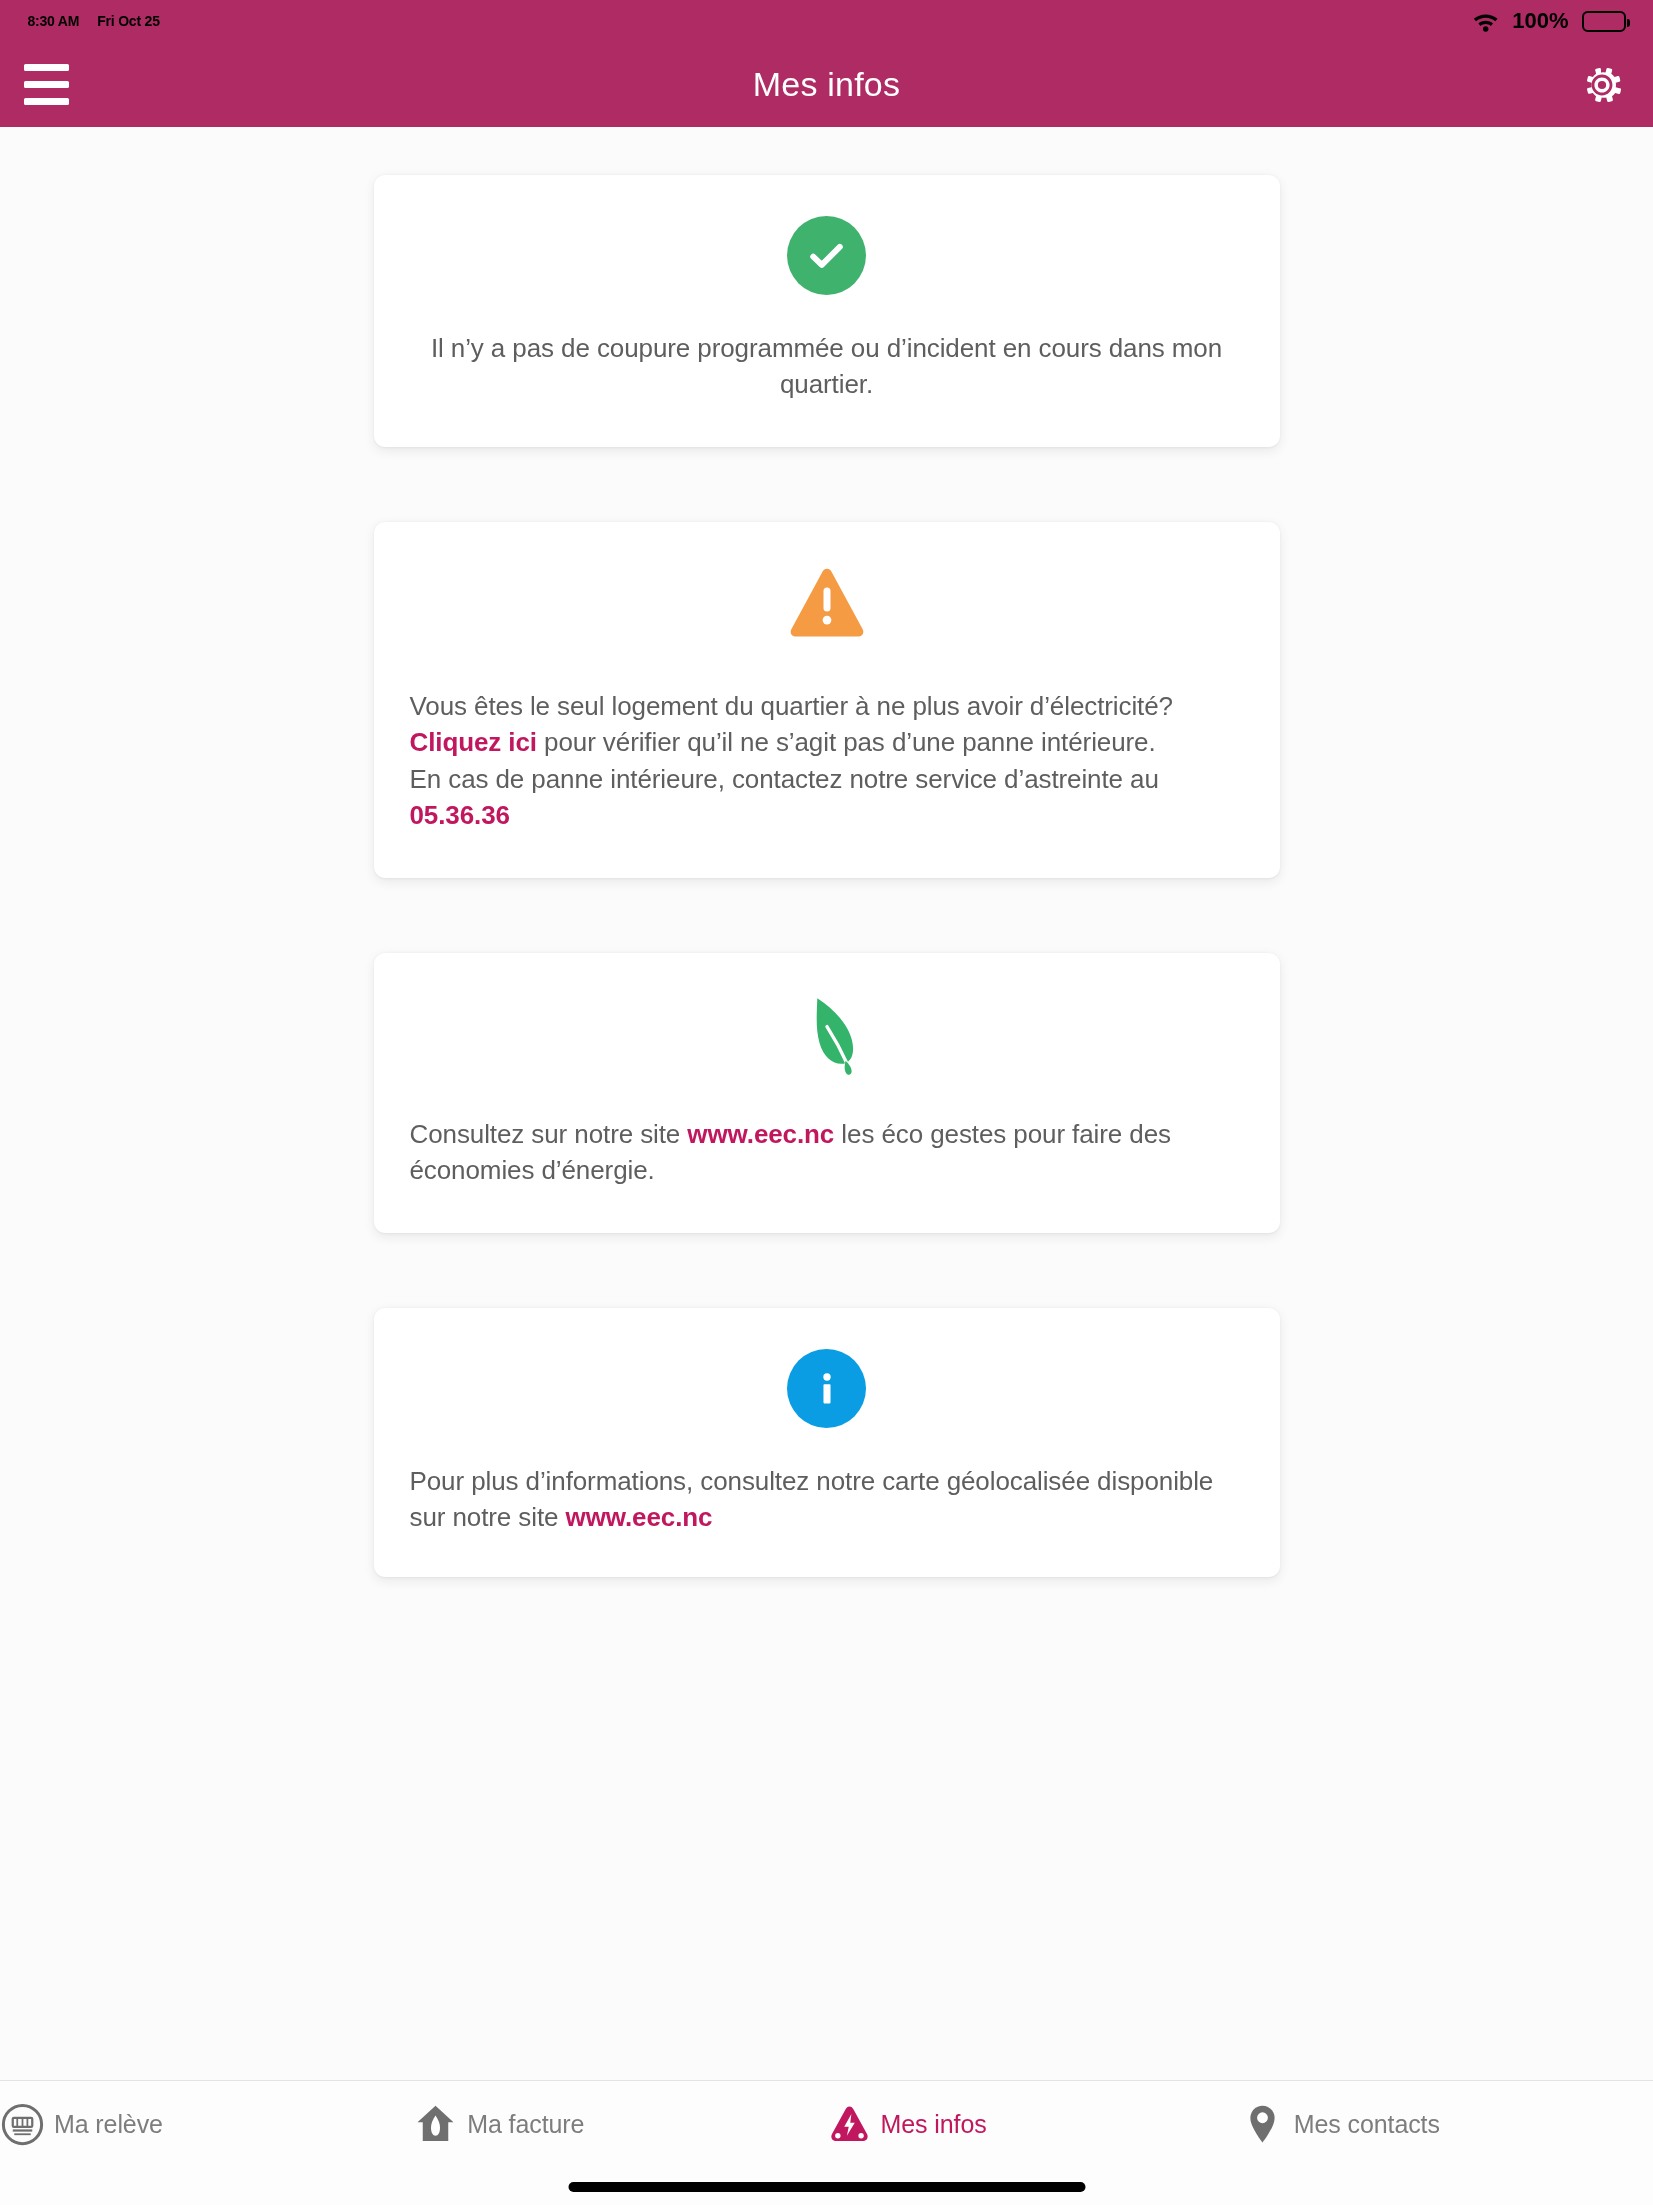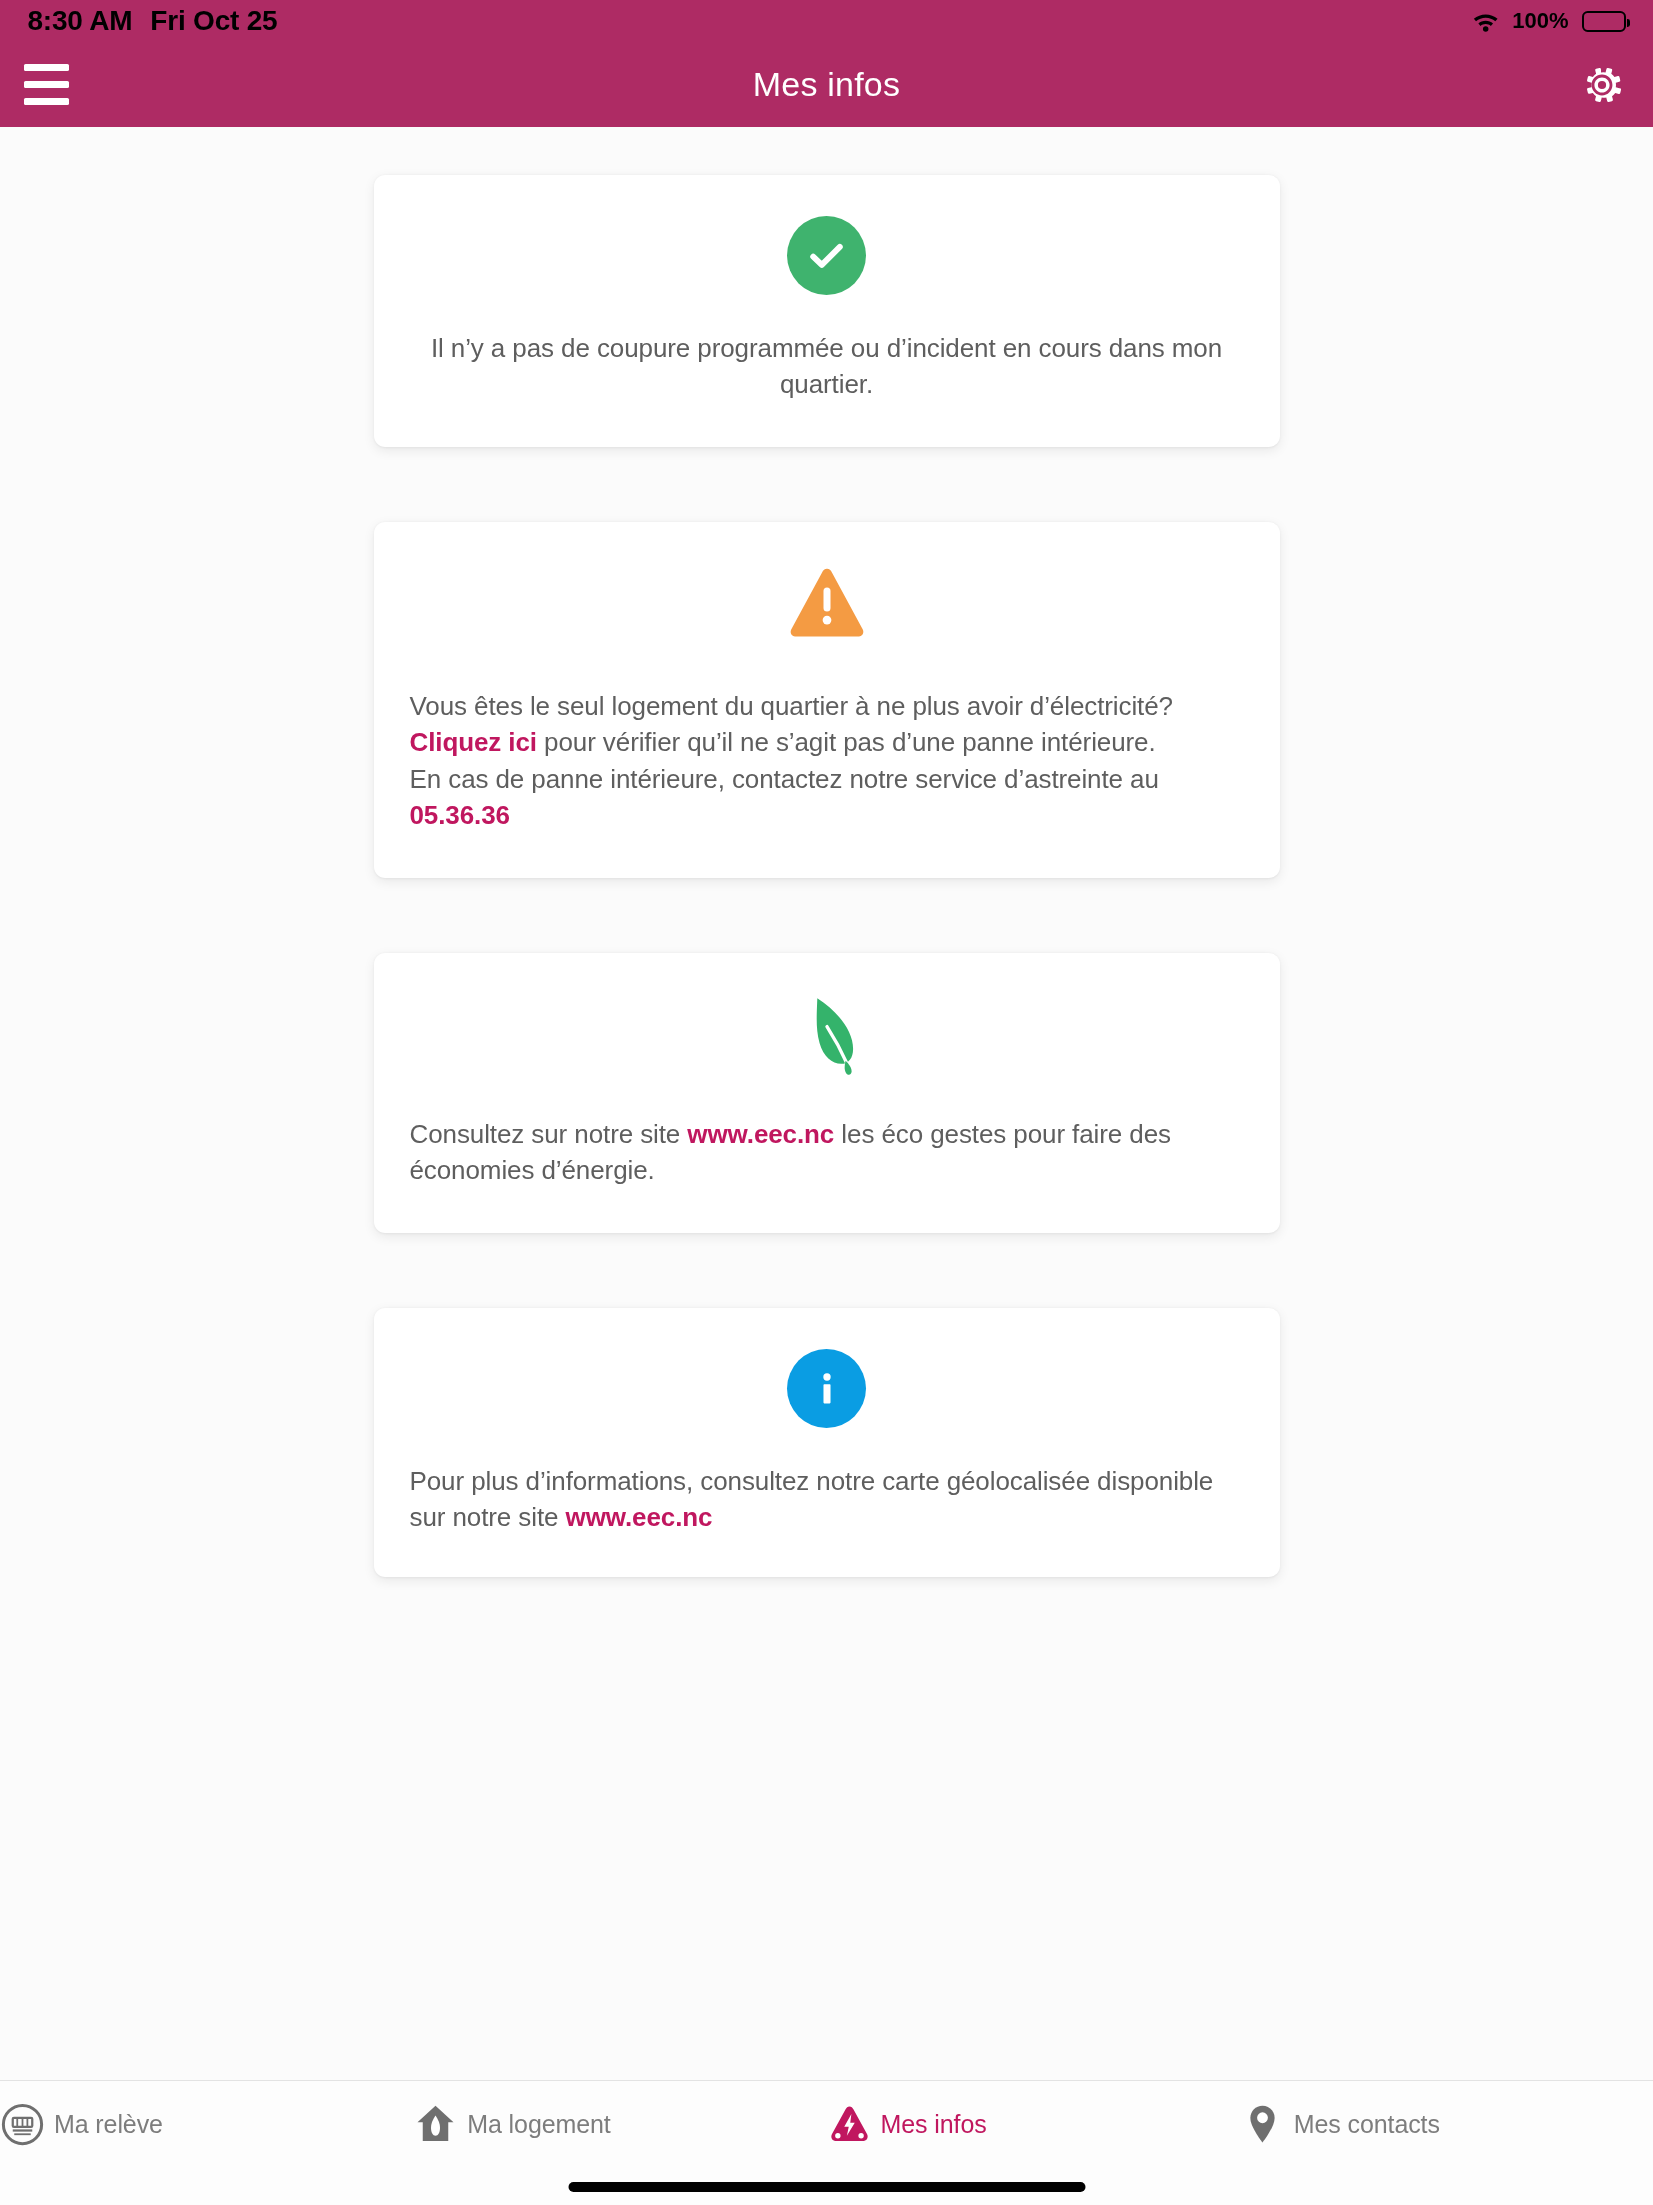--- a/index.html
+++ b/index.html
@@ -19,21 +19,21 @@
 
   
   .statusbar {
     height:42px;
     background:#AE2B64;
     display:flex; align-items:center;
     padding:0 27.4px;
     flex:0 0 auto;
     color:#000;
   }
-  .sb-left { display:flex; align-items:flex-end; gap:18px; font-size:28px; font-weight:600; letter-spacing:-0.2px; }
+  .sb-left { display:flex; align-items:flex-end; gap:18px; font-size:14px; font-weight:600; letter-spacing:-0.2px; }
   .sb-spacer { flex:1 1 auto; }
   .sb-right { display:flex; align-items:center; gap:13px; font-size:22px; font-weight:600; }
   .wifi-icon { width:27.4px; height:21px; display:block; }
   .batt {
     width:44px; height:21px;
     border:2.4px solid #000; border-radius:5.7px;
     position:relative; padding:1.6px;
   }
   .batt::after {
     content:""; position:absolute; right:-6.5px; top:6.5px;
@@ -257,21 +257,21 @@
       <div class="tab-label">Ma relève</div>
     </div>
 
     <div class="tab">
       <div class="tab-icon">
         <svg viewBox="0 0 60 60" width="45" height="45">
           <path d="M30 5 L54 27 L47 27 L47 52 L13 52 L13 27 L6 27 Z" fill="#6f6f6f"></path>
           <path d="M30 18 C34 24 36 29 36 34 C36 41 33.5 45 30 45 C26.5 45 24 41 24 34 C24 29 26 24 30 18 Z" fill="#ffffff"></path>
         </svg>
       </div>
-      <div class="tab-label">Ma logement</div>
+      <div class="tab-label">Ma facture</div>
     </div>
 
     <div class="tab active">
       <div class="tab-icon">
         <svg viewBox="0 0 60 60" width="45" height="45">
           <path d="M30 6 C32.5 6 34 7.5 35.2 9.8 L53.5 43 C55.5 47 53 52 48.6 52 L11.4 52 C7 52 4.5 47 6.5 43 L24.8 9.8 C26 7.5 27.5 6 30 6 Z" fill="#C0175F"></path>
           <path d="M32.5 16 L23 33 L29 33 L26.5 45 L37 27.5 L31 27.5 Z" fill="#ffffff"></path>
           <circle cx="14.5" cy="45" r="3.6" fill="#ffffff"></circle>
           <circle cx="45.5" cy="45" r="3.6" fill="#ffffff"></circle>
         </svg>

